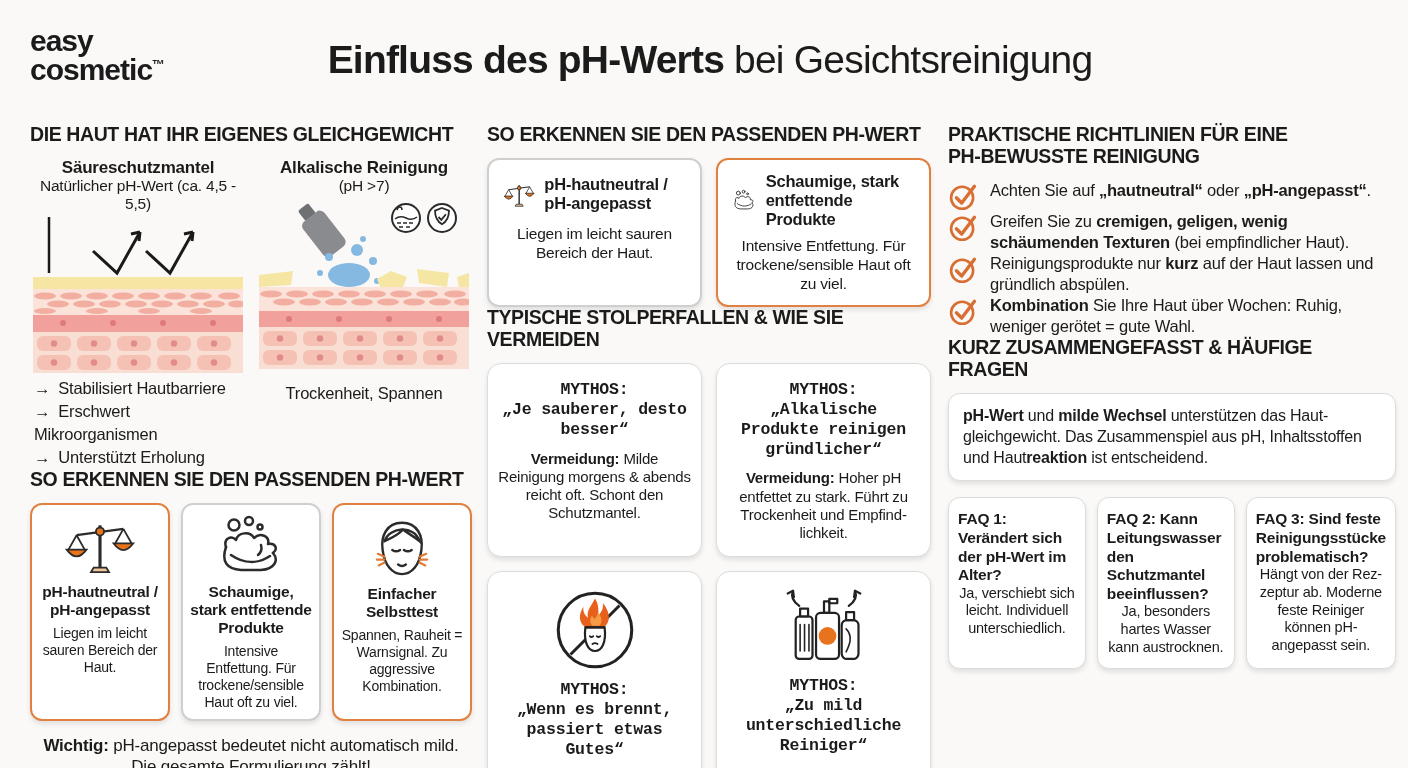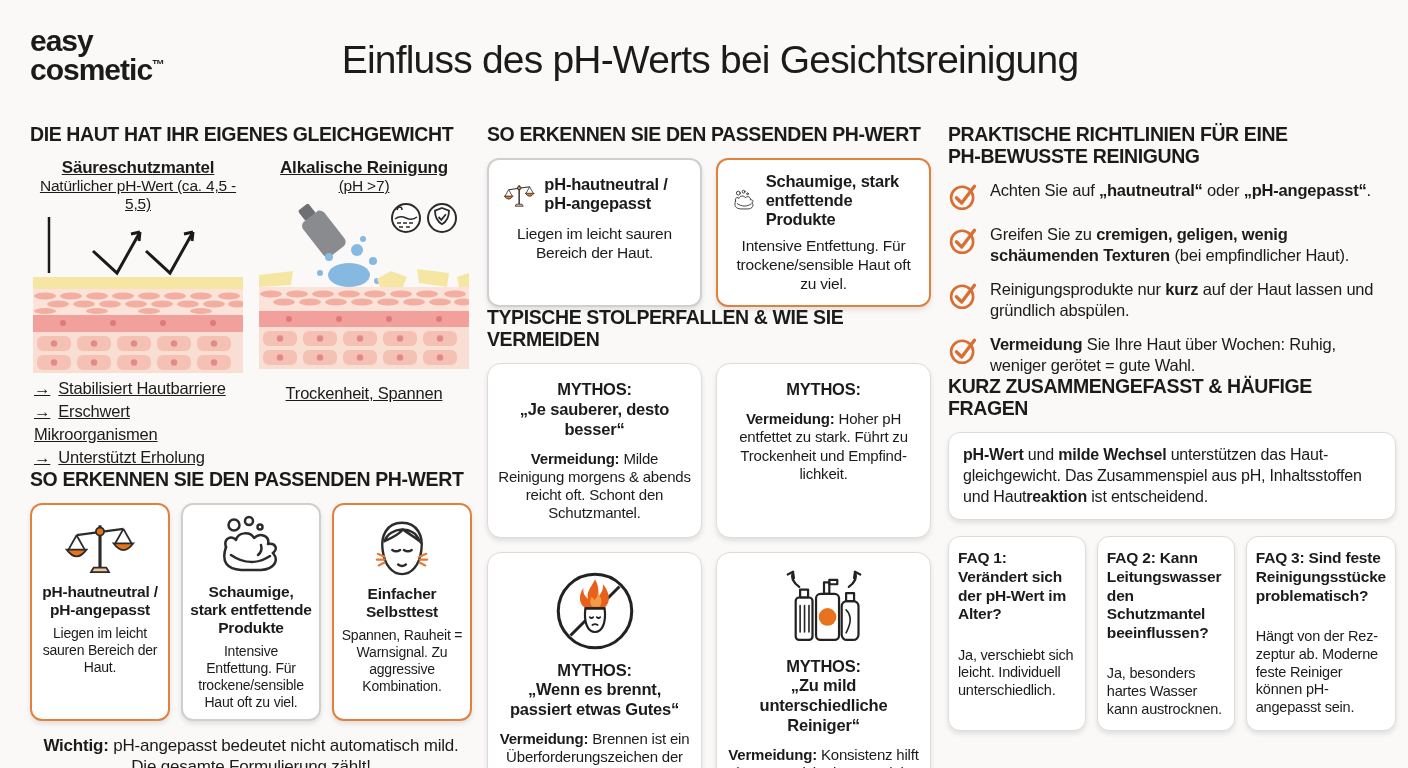--- a/index.html
+++ b/index.html
@@ -3,32 +3,32 @@
 <meta charset="utf-8">
 <style>
   html,body{margin:0;padding:0;}
   body{font-family:"Liberation Sans",sans-serif;color:#1b1b1b;background:#FAF9F7;}
   .page{position:relative;width:1408px;height:768px;background:#FAF9F7;overflow:hidden;letter-spacing:-0.2px;padding-left:12px;}
 
   
   .logo{position:absolute;left:30px;top:26px;font-weight:bold;font-size:30px;line-height:0.98;letter-spacing:-1px;}
   .logo .tm{font-size:13px;vertical-align:super;letter-spacing:0;}
   .page-title{position:absolute;left:0;top:38px;width:100%;text-align:center;font-size:39px;letter-spacing:-0.8px;}
-  .page-title .tb{font-weight:normal;}
+  .page-title .tb{font-weight:bold;}
 
   
   .col{position:absolute;top:124px;}
   .col1{left:30px;width:442px;}
   .col2{left:487px;width:444px;}
   .col3{left:948px;width:448px;}
 
   h2.sec{font-size:19.5px;font-weight:bold;letter-spacing:-0.4px;margin:0 0 12px 0;line-height:1.12;}
 
   
-  .diagrams{display:flex;gap:10px;text-decoration:underline;}
+  .diagrams{display:flex;gap:10px;}
   .diag{width:50%;text-align:center;}
   .diag-title{font-weight:bold;font-size:17px;line-height:1.15;}
   .diag-sub{font-size:15.5px;line-height:1.15;}
   .diag svg{display:block;margin:2px auto 0 auto;}
   .bullets{margin-top:4px;text-align:left;font-size:16.5px;line-height:1.4;padding-left:4px;}
   .bullets .arr{margin-right:8px;}
   .diag-caption{margin-top:14px;font-size:16.5px;line-height:1.25;}
 
   
   .cards3{display:flex;gap:11px;margin-top:4px;}
@@ -47,37 +47,37 @@
              box-shadow:0 3px 5px rgba(0,0,0,0.10);}
   .card-head{display:flex;align-items:center;justify-content:flex-start;gap:9px;text-align:left;padding-left:4px;}
   .card-head .card-title{font-size:16.5px;}
   .wide-card .card-body{font-size:15.5px;margin-top:8px;}
 
   
   .myth-grid{display:grid;grid-template-columns:1fr 1fr;gap:14px;margin-top:4px;}
   .myth-card{background:#fff;border:1.5px solid #DCDCDC;border-radius:14px;padding:16px 10px 14px 10px;
              text-align:center;box-shadow:0 3px 5px rgba(0,0,0,0.10);}
   .myth-card svg{display:block;margin:0 auto 8px auto;}
-  .myth-title{font-weight:bold;font-size:16.5px;line-height:1.2;}
+  .myth-title{font-weight:bold;font-size:16.5px;line-height:1.2;font-family:Liberation Mono, monospace;}
   .myth-body{font-size:15px;line-height:1.22;margin-top:10px;text-align:center;}
 
   
-  .check-list{display:flex;flex-direction:column;gap:13px;margin-top:4px;}
+  .check-list{display:flex;flex-direction:column;margin-top:4px;}
   .check-item{display:flex;gap:12px;align-items:flex-start;font-size:16.5px;line-height:1.28;}
   .check-item svg{flex:0 0 auto;margin-top:1px;}
   .b{font-weight:bold;}
 
   
   .summary-box{margin-top:4px;background:#fff;border:1.5px solid #DCDCDC;border-radius:12px;
                padding:12px 14px;font-size:16px;line-height:1.3;box-shadow:0 3px 5px rgba(0,0,0,0.10);}
   .faq-row{display:flex;gap:11px;margin-top:16px;}
   .faq-card{flex:1;background:#fff;border:1.5px solid #DCDCDC;border-radius:12px;padding:12px 9px;
             box-shadow:0 3px 5px rgba(0,0,0,0.10);}
   .faq-title{font-weight:bold;font-size:15.5px;line-height:1.2;}
-  .faq-body{font-size:14.5px;line-height:1.22;margin-top:23px;text-align:left;}
+  .faq-body{font-size:14.5px;line-height:1.22;margin-top:0;text-align:center;}
 
   .mt26{margin-top:26px;}
 </style>
 </head>
 <body>
 
 <div class="page">
 
   <div class="logo">
     <div><span>easy</span></div>
@@ -352,20 +352,21 @@
       <div class="myth-card">
         <div class="myth-title">
           <div>MYTHOS:</div>
           <div>„Je sauberer, desto besser“</div>
         </div>
         <div class="myth-body"><span class="b">Vermeidung:</span><span> Milde Reinigung morgens &amp; abends reicht oft. Schont den Schutzmantel.</span></div>
       </div>
       <div class="myth-card">
         <div class="myth-title">
           <div>MYTHOS:</div>
+          <div>„Alkalische Produkte reinigen gründlicher“</div>
         </div>
         <div class="myth-body"><span class="b">Vermeidung:</span><span> Hoher pH entfettet zu stark. Führt zu Trockenheit und Empfind-lichkeit.</span></div>
       </div>
       <div class="myth-card">
         <svg width="84" height="84" viewBox="0 0 96 96">
           <line x1="20" y1="76" x2="76" y2="20" stroke="#222" stroke-width="3.5"></line>
           <path d="M48 12 C43 22 38 26 40 34 C35 30 34 25 35 21 C28 31 30 41 38 45 L58 45 C66 39 66 28 57 17 C58 25 54 28 52 32 C52 24 52 18 48 12 Z" fill="#E8611C"></path>
           <path d="M44 32 C42 36 42 40 45 43 L53 43 C57 39 56 33 51 28 C51 33 48 34 47 36 C47 34 46 33 44 32 Z" fill="#F49B43"></path>
           <path d="M37 45 C35 62 40 72 48 72 C56 72 61 62 59 45 Z" fill="#fff" stroke="#222" stroke-width="2.5"></path>
           <path d="M37 45 L59 45" stroke="#222" stroke-width="2.5"></path>
@@ -432,21 +433,21 @@
             <circle cx="16" cy="19" r="12.5" stroke="#D96E33" stroke-width="3" fill="none"></circle>
             <path d="M9.5 19 l6 6 L30 6" stroke="#D96E33" stroke-width="3.8" fill="none" stroke-linecap="round" stroke-linejoin="round"></path>
           </svg>
         <div><span>Reinigungsprodukte nur </span><span class="b">kurz</span><span> auf der Haut lassen und gründlich abspülen.</span></div>
       </div>
       <div class="check-item">
         <svg width="30" height="30" viewBox="0 0 34 34">
             <circle cx="16" cy="19" r="12.5" stroke="#D96E33" stroke-width="3" fill="none"></circle>
             <path d="M9.5 19 l6 6 L30 6" stroke="#D96E33" stroke-width="3.8" fill="none" stroke-linecap="round" stroke-linejoin="round"></path>
           </svg>
-        <div><span class="b">Vermeidung</span><span> Sie Ihre Haut über Wochen: Ruhig, weniger gerötet = gute Wahl.</span></div>
+        <div><span class="b">Kombination</span><span> Sie Ihre Haut über Wochen: Ruhig, weniger gerötet = gute Wahl.</span></div>
       </div>
     </div>
 
     <h2 class="sec mt26">KURZ ZUSAMMENGEFASST &amp; HÄUFIGE FRAGEN</h2>
     <div class="summary-box">
       <div><span class="b">pH-Wert</span><span> und </span><span class="b">milde Wechsel</span><span> unterstützen das Haut-</span></div>
       <div><span>gleichgewicht. Das Zusammenspiel aus pH, Inhaltsstoffen</span></div>
       <div><span>und Haut</span><span class="b">reaktion</span><span> ist entscheidend.</span></div>
     </div>
 

